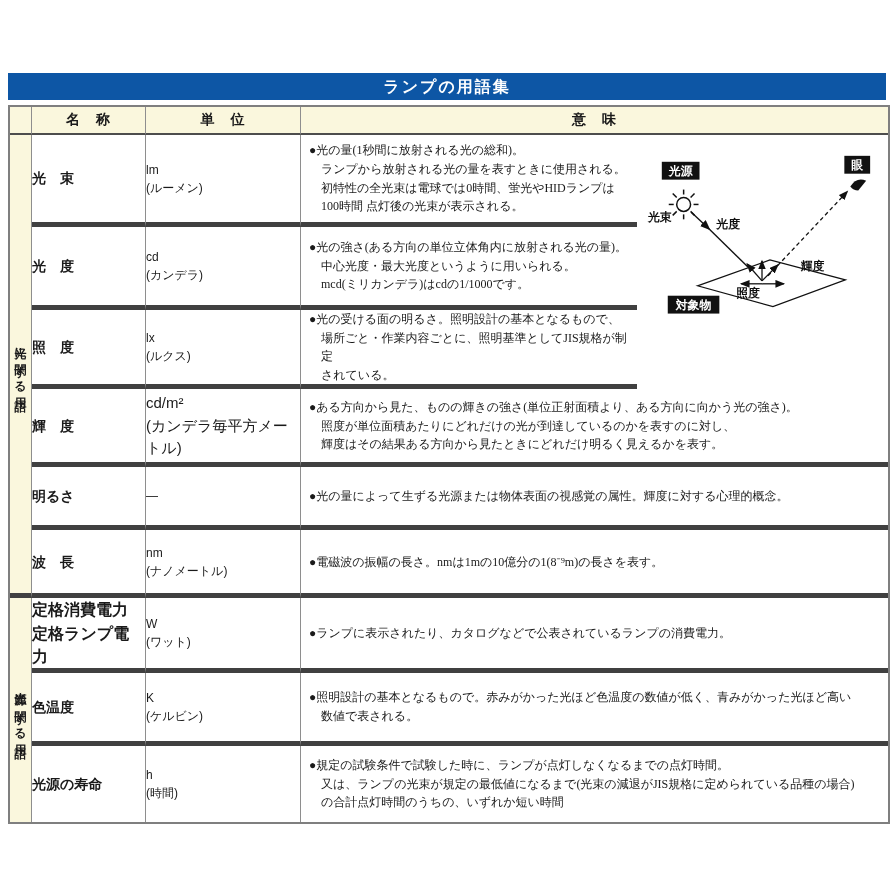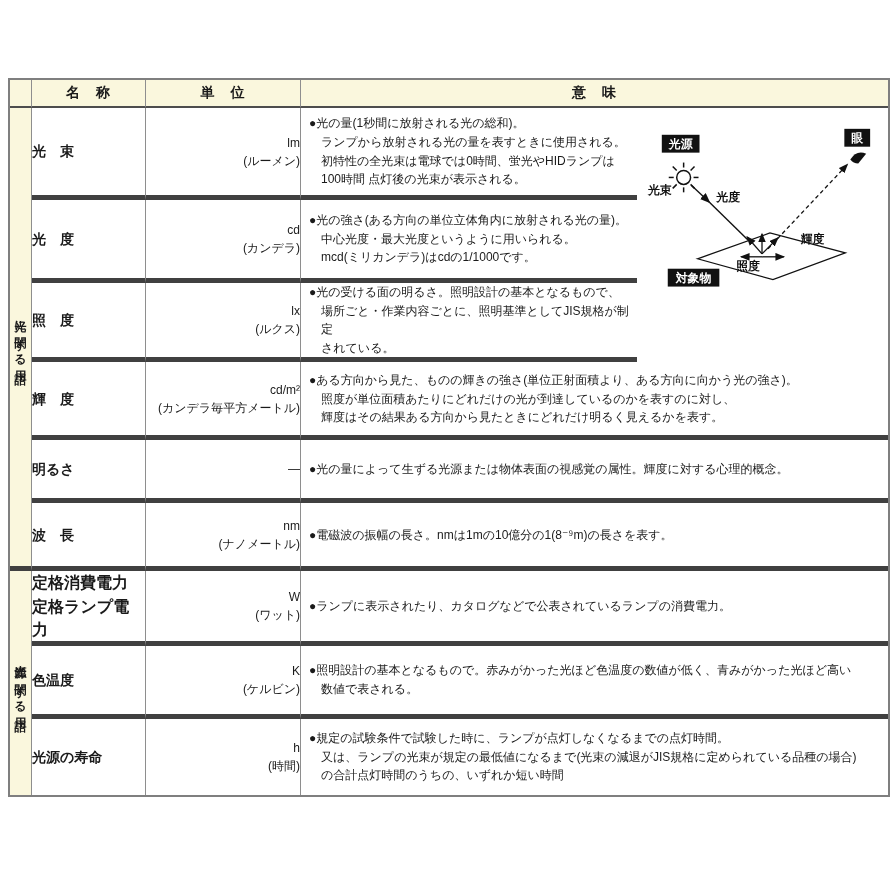--- a/index.html
+++ b/index.html
@@ -11,33 +11,34 @@
     table-layout:fixed;width:878px;border:2px solid #7f7f7f;}
   td{border-right:1px solid #8e8e8e;border-bottom:5px solid #404040;
     vertical-align:middle;padding:0;box-sizing:border-box;}
   td.hdr{background:#faf7dd;text-align:center;font-weight:bold;font-size:14px;
     border-bottom:2px solid #4d4d4d;letter-spacing:1px;}
   td.cat{background:#faf7dd;text-align:center;font-weight:bold;font-size:12px;}
   .vtext{writing-mode:vertical-rl;text-orientation:upright;letter-spacing:2px;
     margin:0 auto;line-height:1;}
   td.name{text-align:left;font-weight:bold;font-size:14px;white-space:pre-line;line-height:1.45;}
   td.name.small{font-size:16px;letter-spacing:0;}
-  td.unit{text-align:right;font-size:12px;white-space:pre-line;line-height:1.5;}
+  td.unit{text-align:left;font-size:12px;white-space:pre-line;line-height:1.5;}
   td.mean{font-size:12px;line-height:1.55;}
   td.mean .mtxt{white-space:pre-line;padding-left:20px;padding-right:4px;text-indent:-12px;}
-  td.nob{border-right:none;}
+  td.nob{border-right:none;font-family:Liberation Serif, serif;}
   td.diagram{border-right:none;border-bottom:none;vertical-align:top;}
   tr.last td{border-bottom:none;}
   svg text{font-family:"Liberation Sans","DejaVu Sans",sans-serif;}
 </style>
 </head>
 <body>
 
 <div id="stage">
 
+  <div class="title-bar">ランプの用語集</div>
 
   <table class="glossary">
     <colgroup>
       <col style="width:22px">
         <col style="width:114px">
         <col style="width:155px">
       <col style="width:336px">
         <col style="width:251px">
     </colgroup>
 
@@ -131,21 +132,21 @@
 (ルクス)</td>
       <td class="mean nob">
         <div class="mtxt">●光の受ける面の明るさ。照明設計の基本となるもので、
 場所ごと・作業内容ごとに、照明基準としてJIS規格が制定
 されている。</div>
       </td>
     </tr>
 
     <tr style="height:78px">
       <td class="name">輝　度</td>
-      <td class="unit" style="font-size:12px">cd/m²
+      <td class="unit" style="font-size:15px">cd/m²
 (カンデラ毎平方メートル)</td>
       <td class="mean nob" colspan="2">
         <div class="mtxt">●ある方向から見た、ものの輝きの強さ(単位正射面積より、ある方向に向かう光の強さ)。
 照度が単位面積あたりにどれだけの光が到達しているのかを表すのに対し、
 輝度はその結果ある方向から見たときにどれだけ明るく見えるかを表す。</div>
       </td>
     </tr>
 
     <tr style="height:63px">
       <td class="name">明るさ</td>

